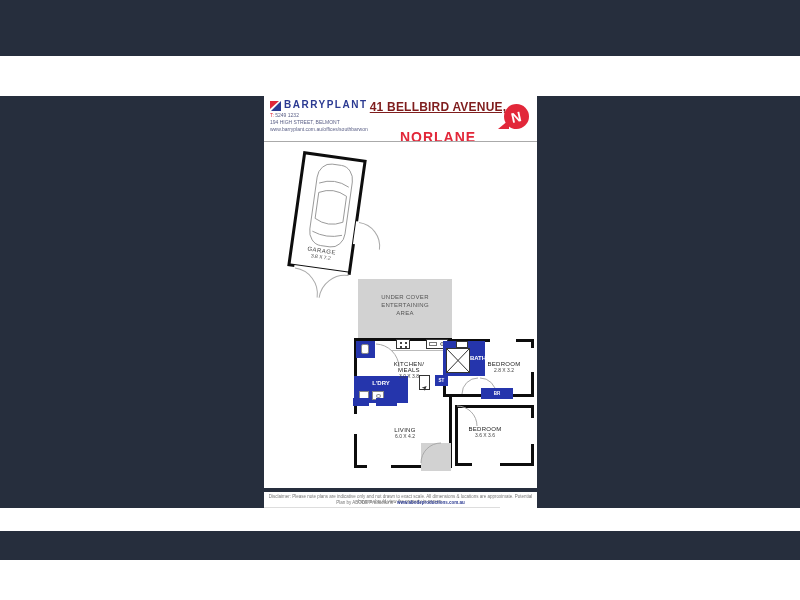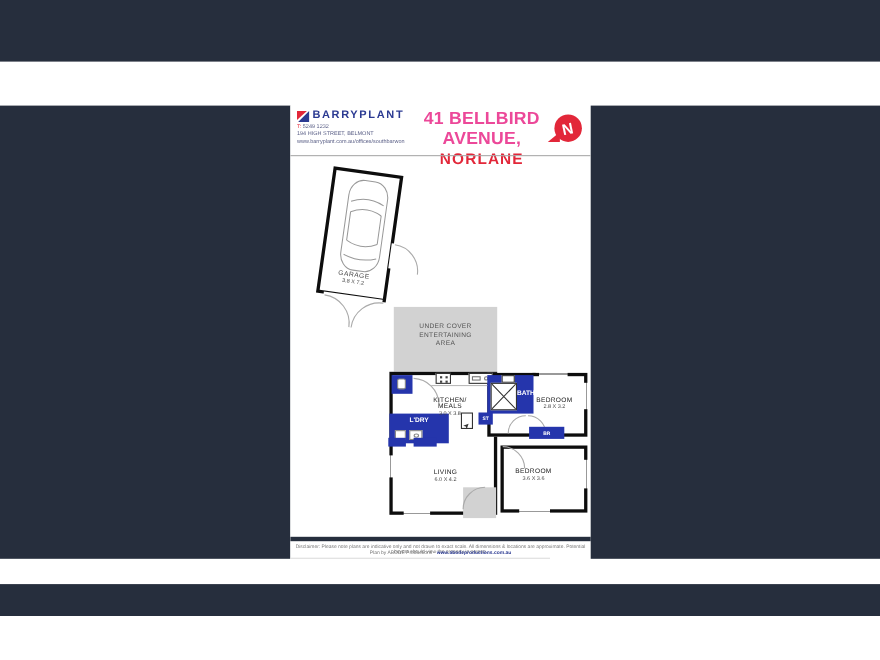--- a/index.html
+++ b/index.html
@@ -15,22 +15,22 @@
   .band-bottom { left:0;   top:531px; width:800px; height:29px; }
 
   
   .page { left:264px; top:96px; width:236px; height:412px; background:#fff; border-bottom:1px solid #ddd; }
 
   
   .brand-text { left:20px; top:3px; font-size:10px; font-weight:bold; letter-spacing:1.5px; color:#2b3a92; }
   .contact { left:6px; top:16px; font-size:5px; line-height:7px; color:#5a5f86; }
   .contact .red { color:#e22739; }
   .title-block { left:100px; top:4px; width:148px; text-align:center; }
-  .title-l1 { font-size:16px; font-weight:bold; color:#ec4899; letter-spacing:0.2px; }
-  .title-l2 { font-size:14px; font-weight:bold; color:#e22739; letter-spacing:1px; margin-top:0; }
+  .title-l1 { font-size:12px; font-weight:bold; color:#7f1d1d; letter-spacing:0.2px;text-decoration:underline; }
+  .title-l2 { font-size:14px; font-weight:bold; color:#e22739; letter-spacing:1px; margin-top:15px; }
   .north { left:240px; top:8px; width:25px; height:25px; background:#e22739; border-radius:50%;
            display:flex; align-items:center; justify-content:center; z-index:2; }
   .north span { color:#fff; font-size:14px; font-weight:bold; transform:rotate(-12deg); }
   .n-tail { left:234px; top:24px; width:0; height:0; border-top:9px solid transparent; border-right:11px solid #e22739; z-index:1; }
   .head-rule { left:0; top:45px; width:273px; height:1px; background:#aaa; }
 
   
   .garage { left:31px; top:59px; width:64px; height:116px; border:3px solid #0d0d0d; background:#fff;
             transform:rotate(8deg); z-index:1; }
   .garage-label { left:0; top:90px; width:100%; text-align:center; color:#444; }

